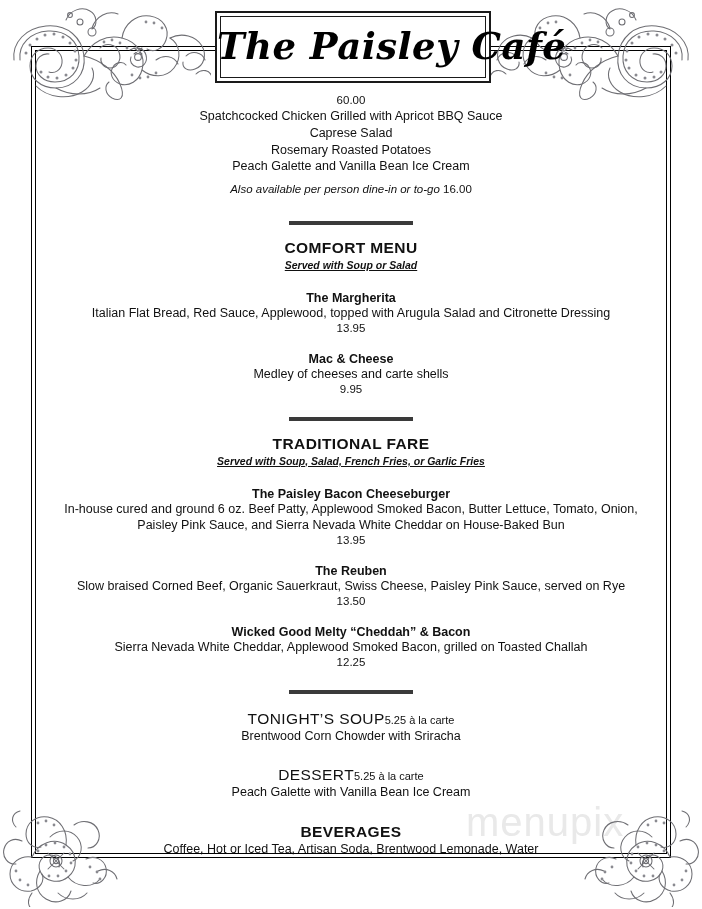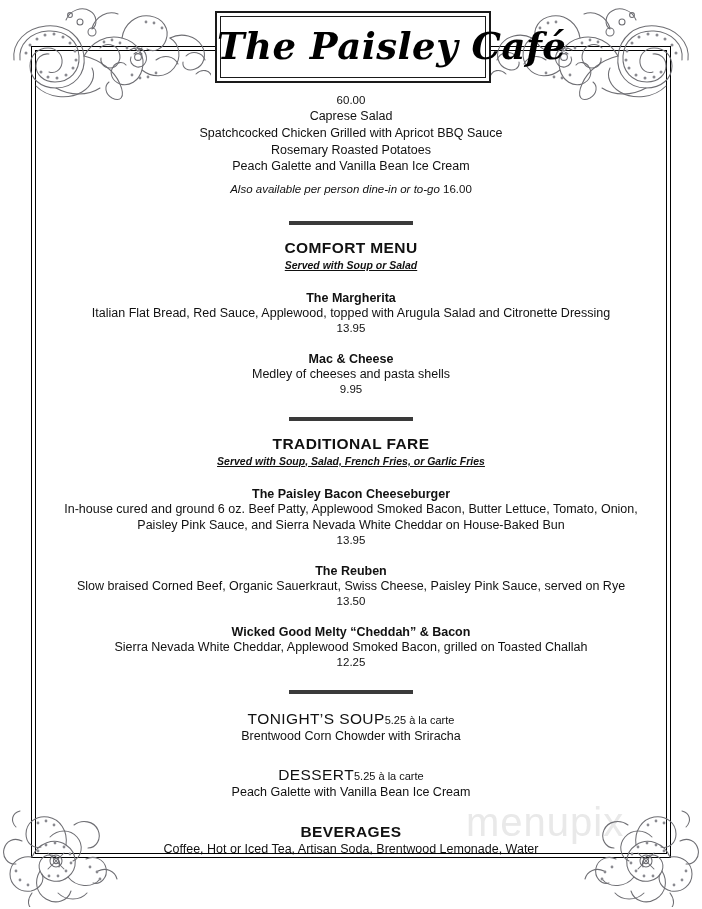--- a/index.html
+++ b/index.html
@@ -372,22 +372,22 @@
   </g>
 </svg>
 </div>
 
 <div class="menu">
 
   <div class="section">
     <div class="sp-2"></div>
     <div class="price">60.00</div>
     <div class="sp-2"></div>
+    <div class="line">Spatchcocked Chicken Grilled with Apricot BBQ Sauce</div>
     <div class="line">Caprese Salad</div>
-    <div class="line">Spatchcocked Chicken Grilled with Apricot BBQ Sauce</div>
     <div class="line">Rosemary Roasted Potatoes</div>
     <div class="line">Peach Galette and Vanilla Bean Ice Cream</div>
     <div class="sp-8"></div>
     <div class="note"><span>Also available per person dine-in or to-go </span><span class="plain">16.00</span></div>
   </div>
 
   <div class="sp-26"></div>
   <div class="divider"></div>
   <div class="sp-14"></div>
 
@@ -400,21 +400,21 @@
     <div>
       <div class="item-name">The Margherita</div>
       <div class="line">Italian Flat Bread, Red Sauce, Applewood, topped with Arugula Salad and Citronette Dressing</div>
       <div class="price">13.95</div>
     </div>
 
     <div class="sp-18"></div>
 
     <div>
       <div class="item-name">Mac &amp; Cheese</div>
-      <div class="line">Medley of cheeses and pasta shells</div>
+      <div class="line">Medley of cheeses and carte shells</div>
       <div class="price">9.95</div>
     </div>
   </div>
 
   <div class="sp-22"></div>
   <div class="divider"></div>
   <div class="sp-14"></div>
 
   <div class="section">
     <div class="sect-title">TRADITIONAL FARE</div>

